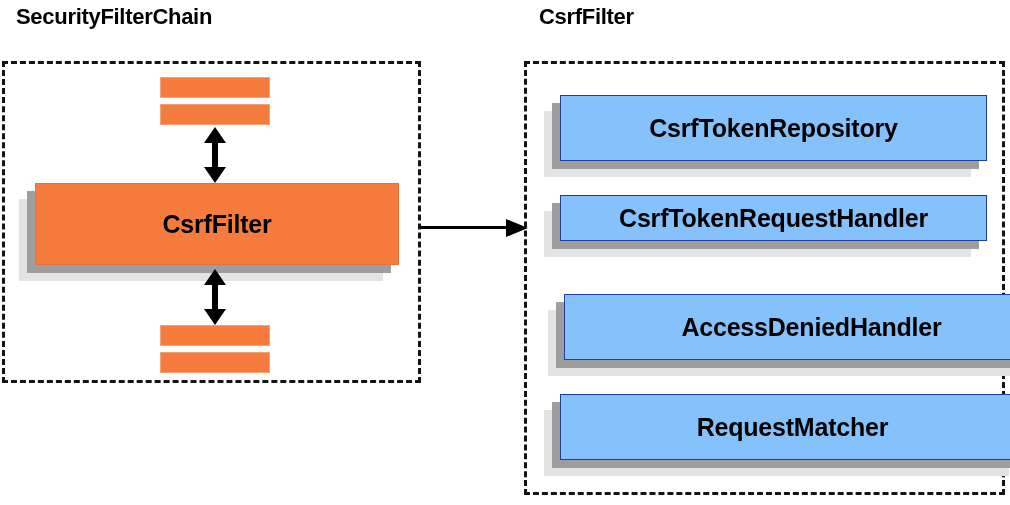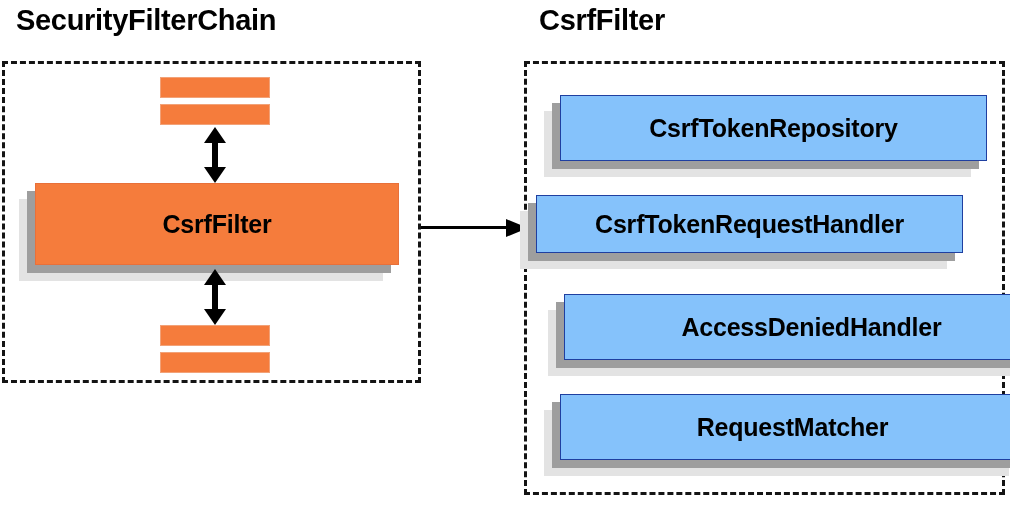--- a/index.html
+++ b/index.html
@@ -11,21 +11,21 @@
     width: 1010px;
     height: 505px;
     position: relative;
     overflow: hidden;
     font-family: "Liberation Sans", sans-serif;
     -webkit-font-smoothing: antialiased;
   }
 
   .panel-title {
     position: absolute;
-    font-size: 29px;
+    font-size: 22px;
     font-weight: bold;
     color: #000000;
     letter-spacing: -0.3px;
     white-space: nowrap;
     line-height: 1;
   }
   #title-left  { left: 16px;  top: 6px; }
   #title-right { left: 539px; top: 6px; }
 
   .dashed-box {
@@ -191,21 +191,21 @@
 <div class="dashed-box" id="box-right"></div>
 
 <div class="card blue" style="left:560px; top:95px; width:427px; height:66px;">
   <div class="layer back"></div>
   <div class="layer mid"></div>
   <div class="layer front">
     <span class="label">CsrfTokenRepository</span>
   </div>
 </div>
 
-<div class="card blue" style="left:536px; top:195px; width:427px; height:58px;padding-left:22px;">
+<div class="card blue" style="left:560px; top:195px; width:427px; height:46px;padding-left:22px;">
   <div class="layer back"></div>
   <div class="layer mid"></div>
   <div class="layer front">
     <span class="label">CsrfTokenRequestHandler</span>
   </div>
 </div>
 
 <div class="card blue" style="left:564px; top:294px; width:495px; height:66px;">
   <div class="layer back"></div>
   <div class="layer mid"></div>

